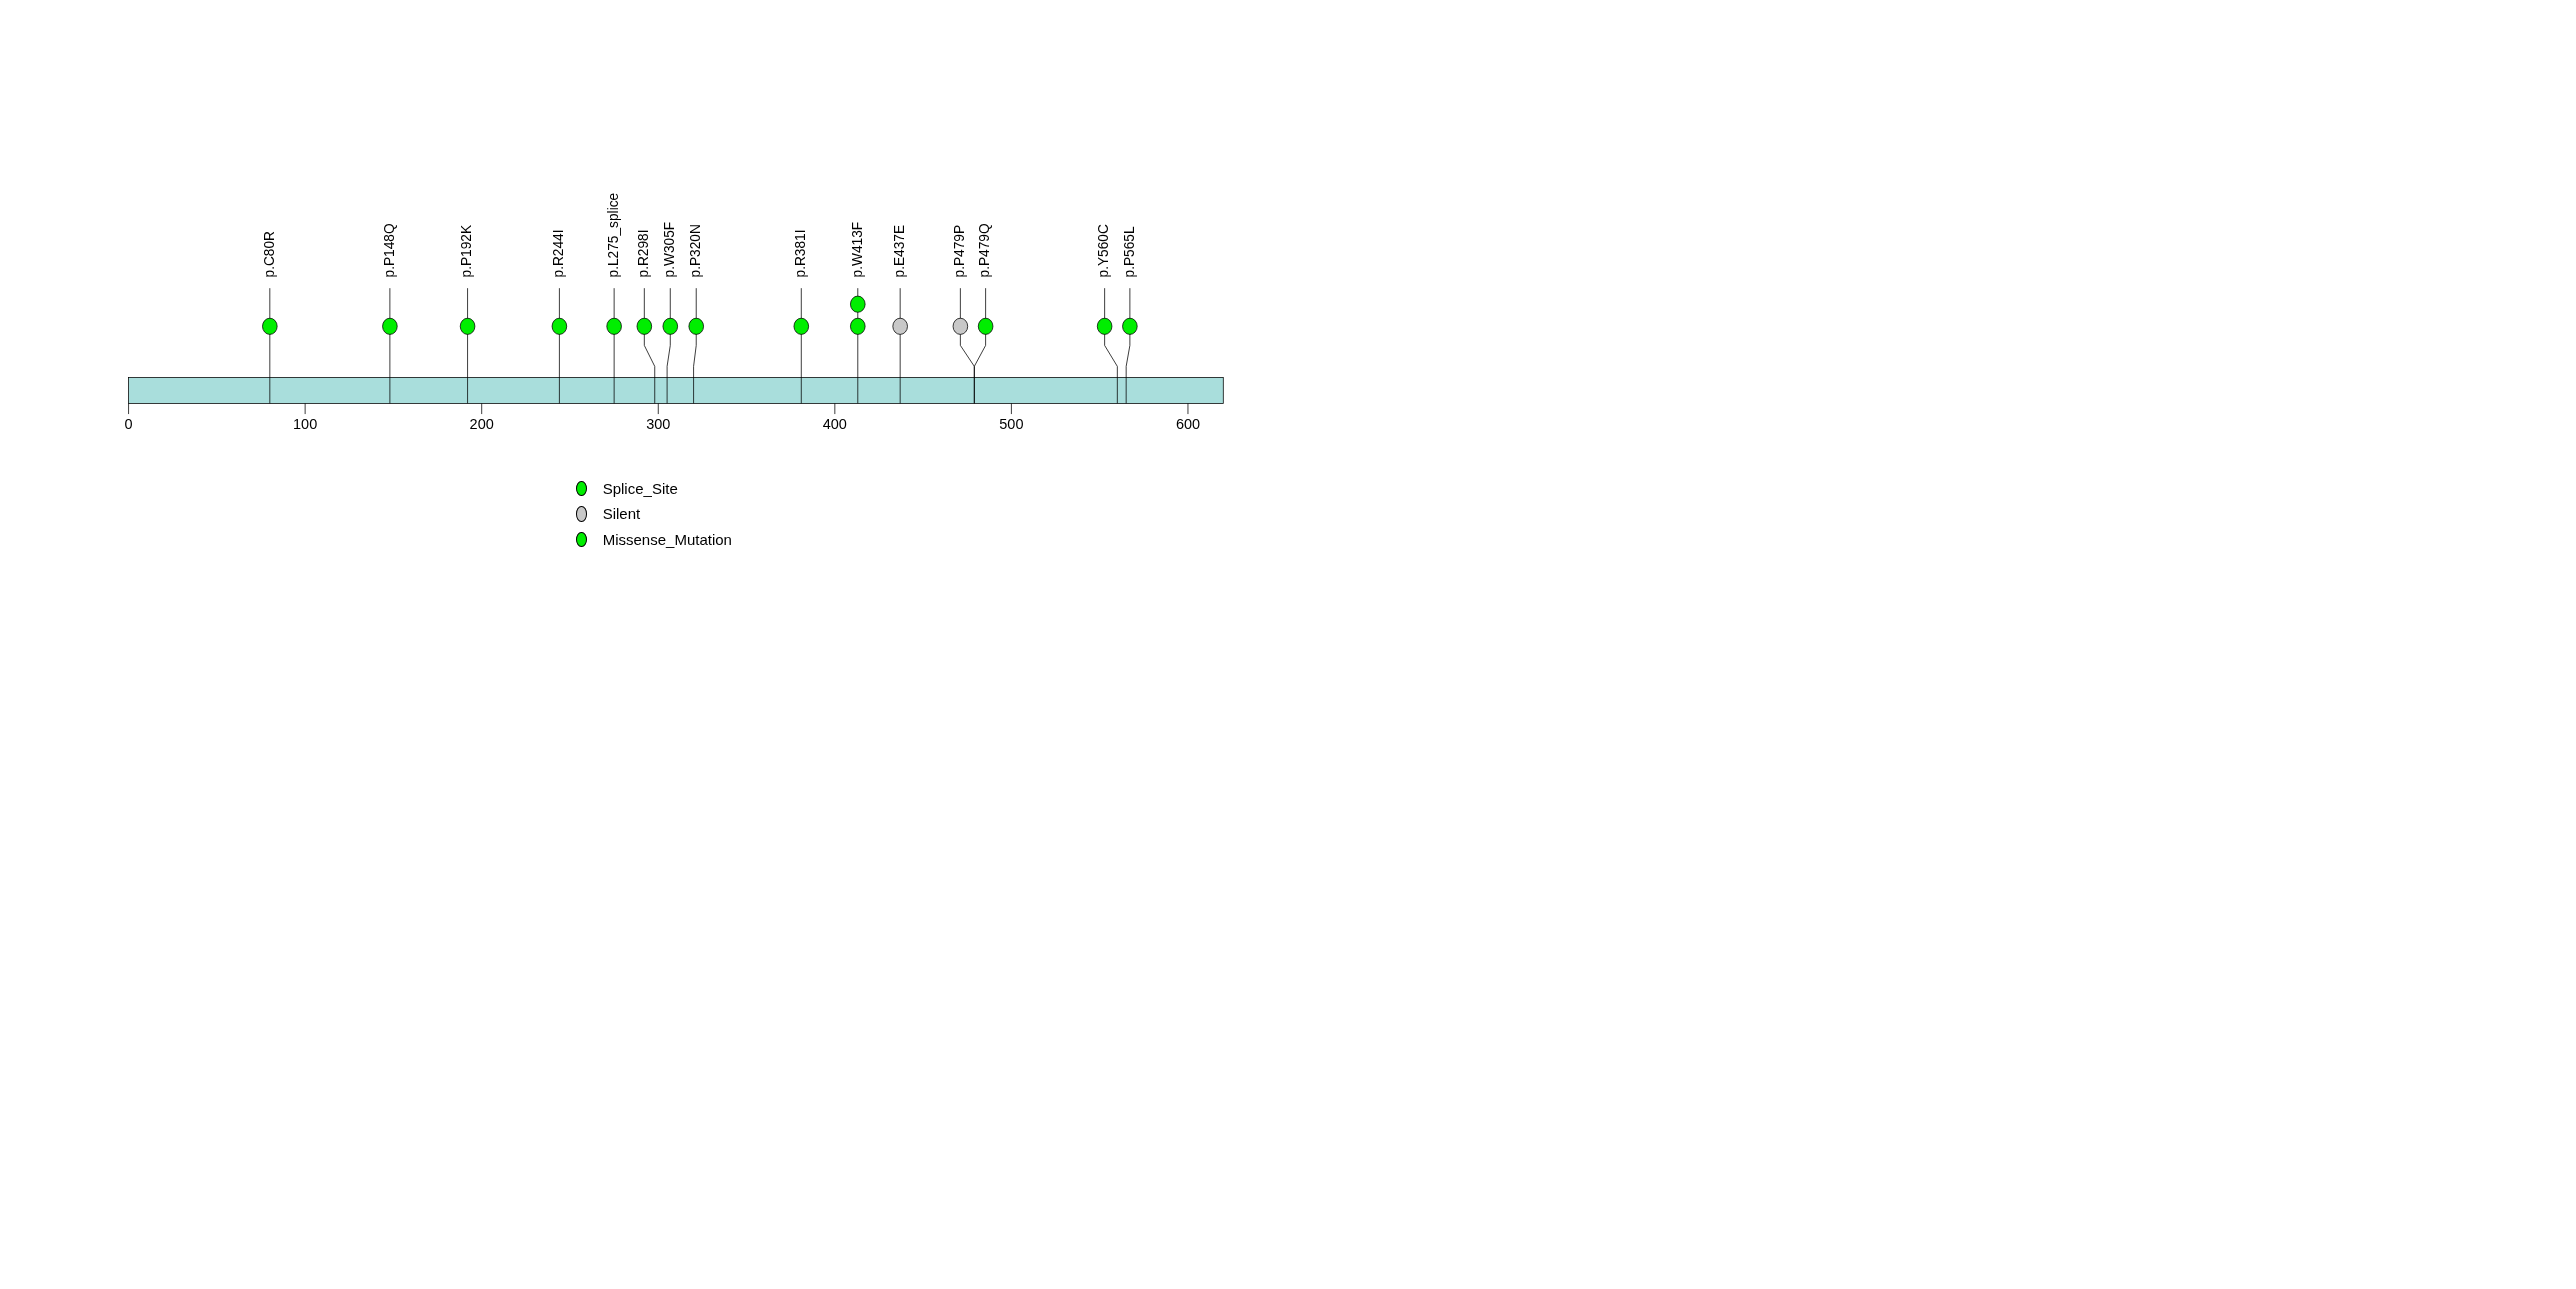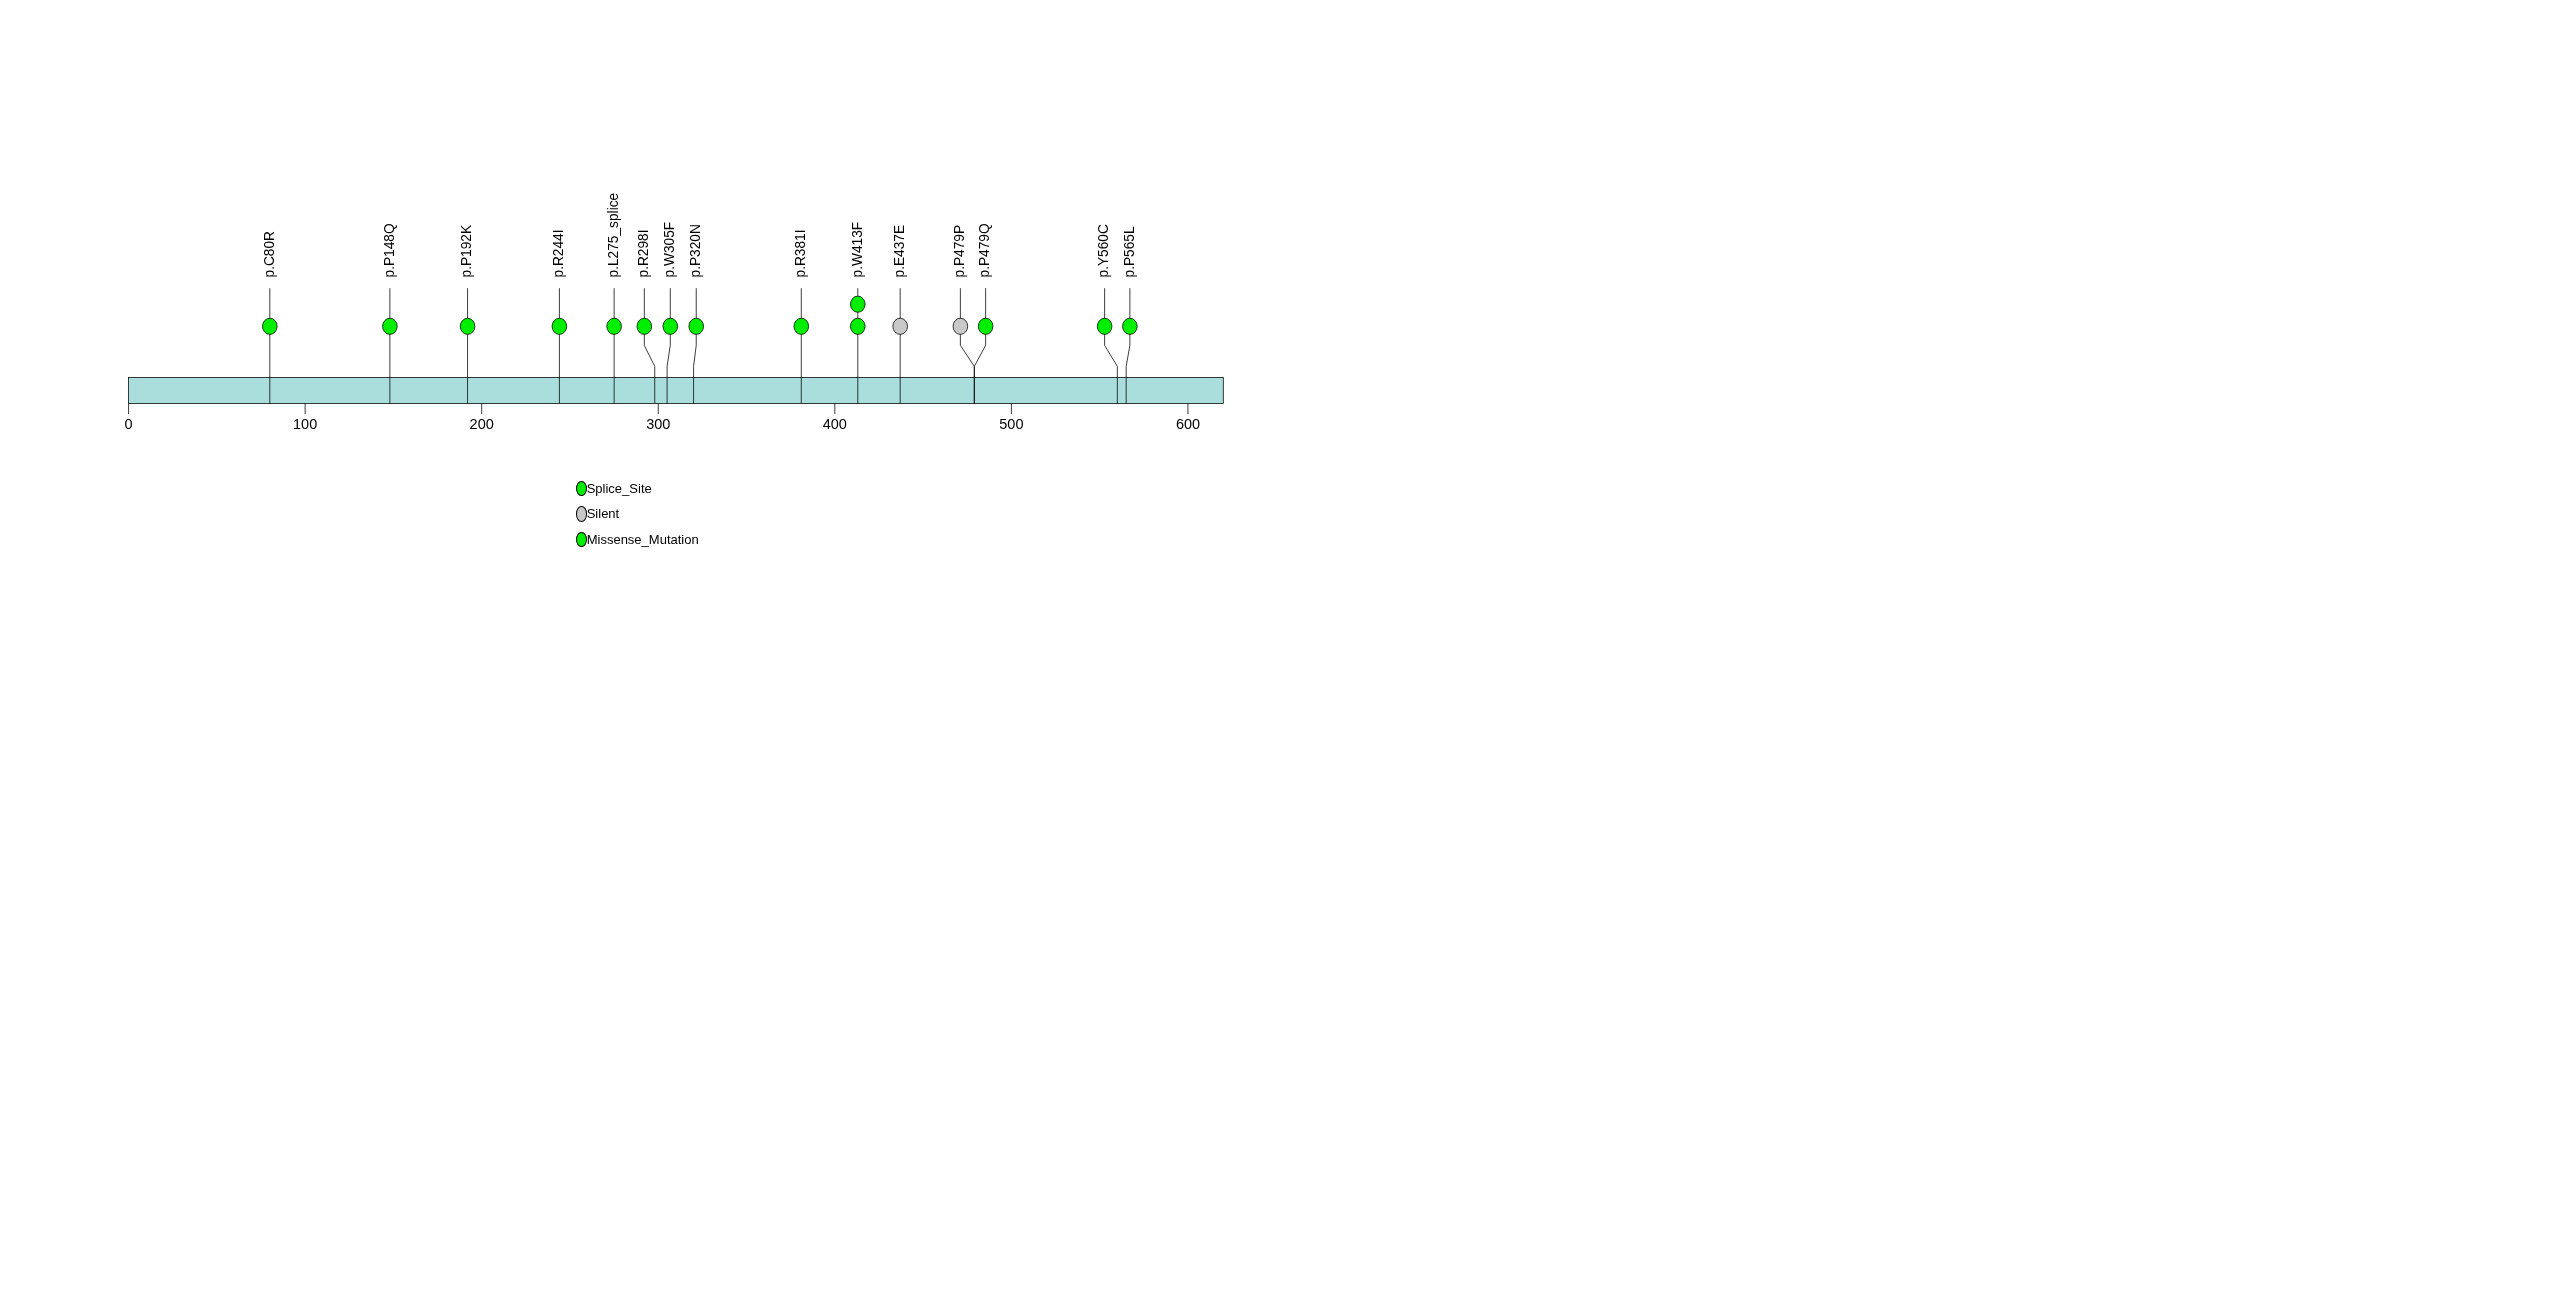--- a/index.html
+++ b/index.html
@@ -2,21 +2,21 @@
 <html style="font-size:12.2px"><head>
 <meta charset="utf-8">
 <style>
   html,body{margin:0;padding:0;background:#ffffff;}
   body{width:1288px;height:645px;position:relative;font-family:"Liberation Sans",sans-serif;overflow:hidden;}
   #plot-wrap{position:absolute;left:0;top:0;width:1288px;height:645px;}
   svg text{fill:#000000;}
   .legend{position:absolute;left:576px;top:481px;display:flex;flex-direction:column;gap:10px;}
   .legend-row{display:flex;align-items:center;height:15.3px;}
   .swatch{display:inline-block;width:10.7px;height:15.3px;border-radius:50%;border:0.8px solid #000;box-sizing:border-box;flex:0 0 auto;}
-  .legend-label{font-size:13px;color:#000;white-space:nowrap;}
+  .legend-label{margin-left:16px;font-size:15px;color:#000;white-space:nowrap;}
 </style>
 </head>
 <body>
 
 <div id="plot-wrap">
   <svg id="plot-svg" width="1288" height="645" viewBox="0 0 1688 845">
       <rect x="168.5" y="494.5" width="1434.68" height="34" fill="#A9DEDC" stroke="#000000" stroke-width="1"></rect>
       <line x1="168.5" y1="528.5" x2="168.5" y2="542.5" stroke="#000" stroke-width="1"></line>
       <text x="168.5" y="562" text-anchor="middle" font-size="19">0</text>
       <line x1="399.9" y1="528.5" x2="399.9" y2="542.5" stroke="#000" stroke-width="1"></line>

